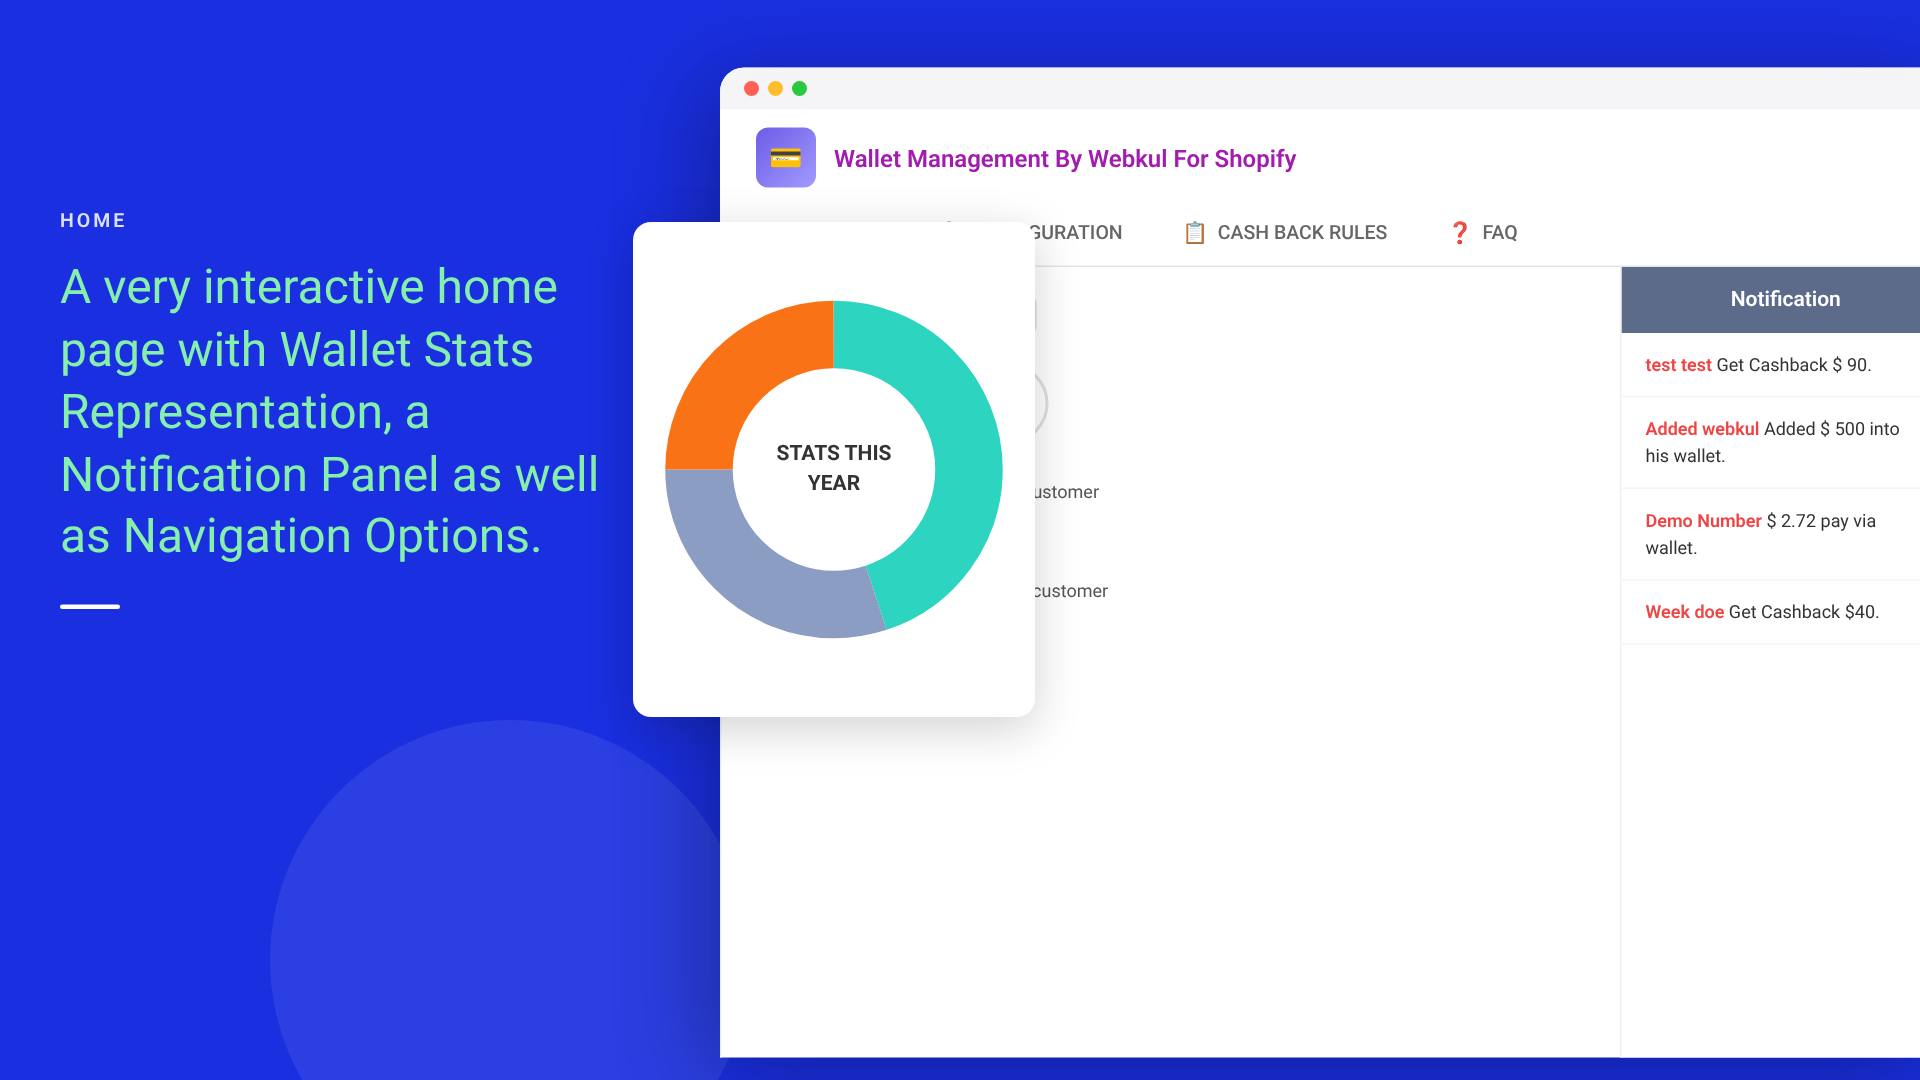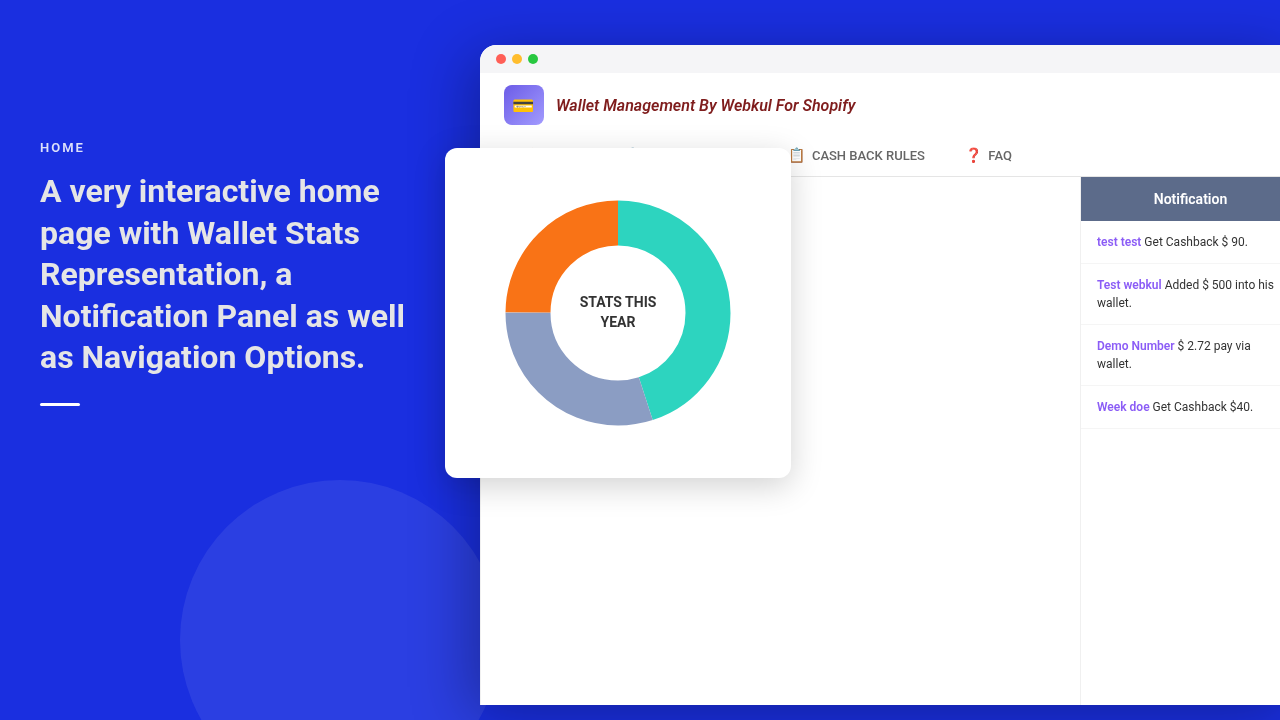--- a/index.html
+++ b/index.html
@@ -44,23 +44,23 @@
     }
     .left-content .home-label {
       font-size: 13px;
       letter-spacing: 2px;
       font-weight: 600;
       color: rgba(255,255,255,0.85);
       margin-bottom: 16px;
     }
     .left-content .main-text {
       font-size: 32px;
-      font-weight: 700;
+      font-weight: 400;
       line-height: 1.3;
-      color: #e5e5e5;
+      color: #86efac;
       margin-bottom: 24px;
     }
     .left-content .divider {
       width: 40px;
       height: 3px;
       background: white;
       border-radius: 2px;
     }
 
     
@@ -114,22 +114,21 @@
       border-radius: 8px;
       display: flex;
       align-items: center;
       justify-content: center;
       color: white;
       font-size: 18px;
     }
     .app-title {
       font-size: 16px;
       font-weight: 600;
-      color: #7f1d1d;
-      font-style: italic;
+      color: #a21caf;
     }
 
     
     .nav-tabs {
       display: flex;
       gap: 0;
     }
     .nav-tab {
       padding: 10px 20px;
       font-size: 13px;
@@ -251,30 +250,30 @@
       text-align: center;
     }
     .notification-item {
       padding: 12px 16px;
       border-bottom: 1px solid #f5f5f5;
       font-size: 12px;
       color: #333;
       line-height: 1.5;
     }
     .notification-item .notif-name {
-      color: #8b5cf6;
+      color: #ef4444;
       font-weight: 600;
     }
 
     
     .chart-card-overlay {
       position: absolute;
-      left: 445px;
+      left: 422px;
       top: 148px;
-      width: 346px;
+      width: 268px;
       height: 330px;
       background: white;
       border-radius: 12px;
       box-shadow: 0 8px 32px rgba(0,0,0,0.18);
       z-index: 20;
       display: flex;
       flex-direction: column;
       align-items: center;
       justify-content: center;
       padding: 20px;
@@ -360,21 +359,21 @@
       </div>
     </div>
 
     <div class="notification-panel">
       <div class="notification-header">Notification</div>
       <div class="notification-item">
         <span class="notif-name">test test</span>
         <span>Get Cashback $ 90.</span>
       </div>
       <div class="notification-item">
-        <span class="notif-name">Test webkul</span>
+        <span class="notif-name">Added webkul</span>
         <span>Added $ 500 into his wallet.</span>
       </div>
       <div class="notification-item">
         <span class="notif-name">Demo Number</span>
         <span>$ 2.72 pay via wallet.</span>
       </div>
       <div class="notification-item">
         <span class="notif-name">Week doe</span>
         <span>Get Cashback $40.</span>
       </div>

